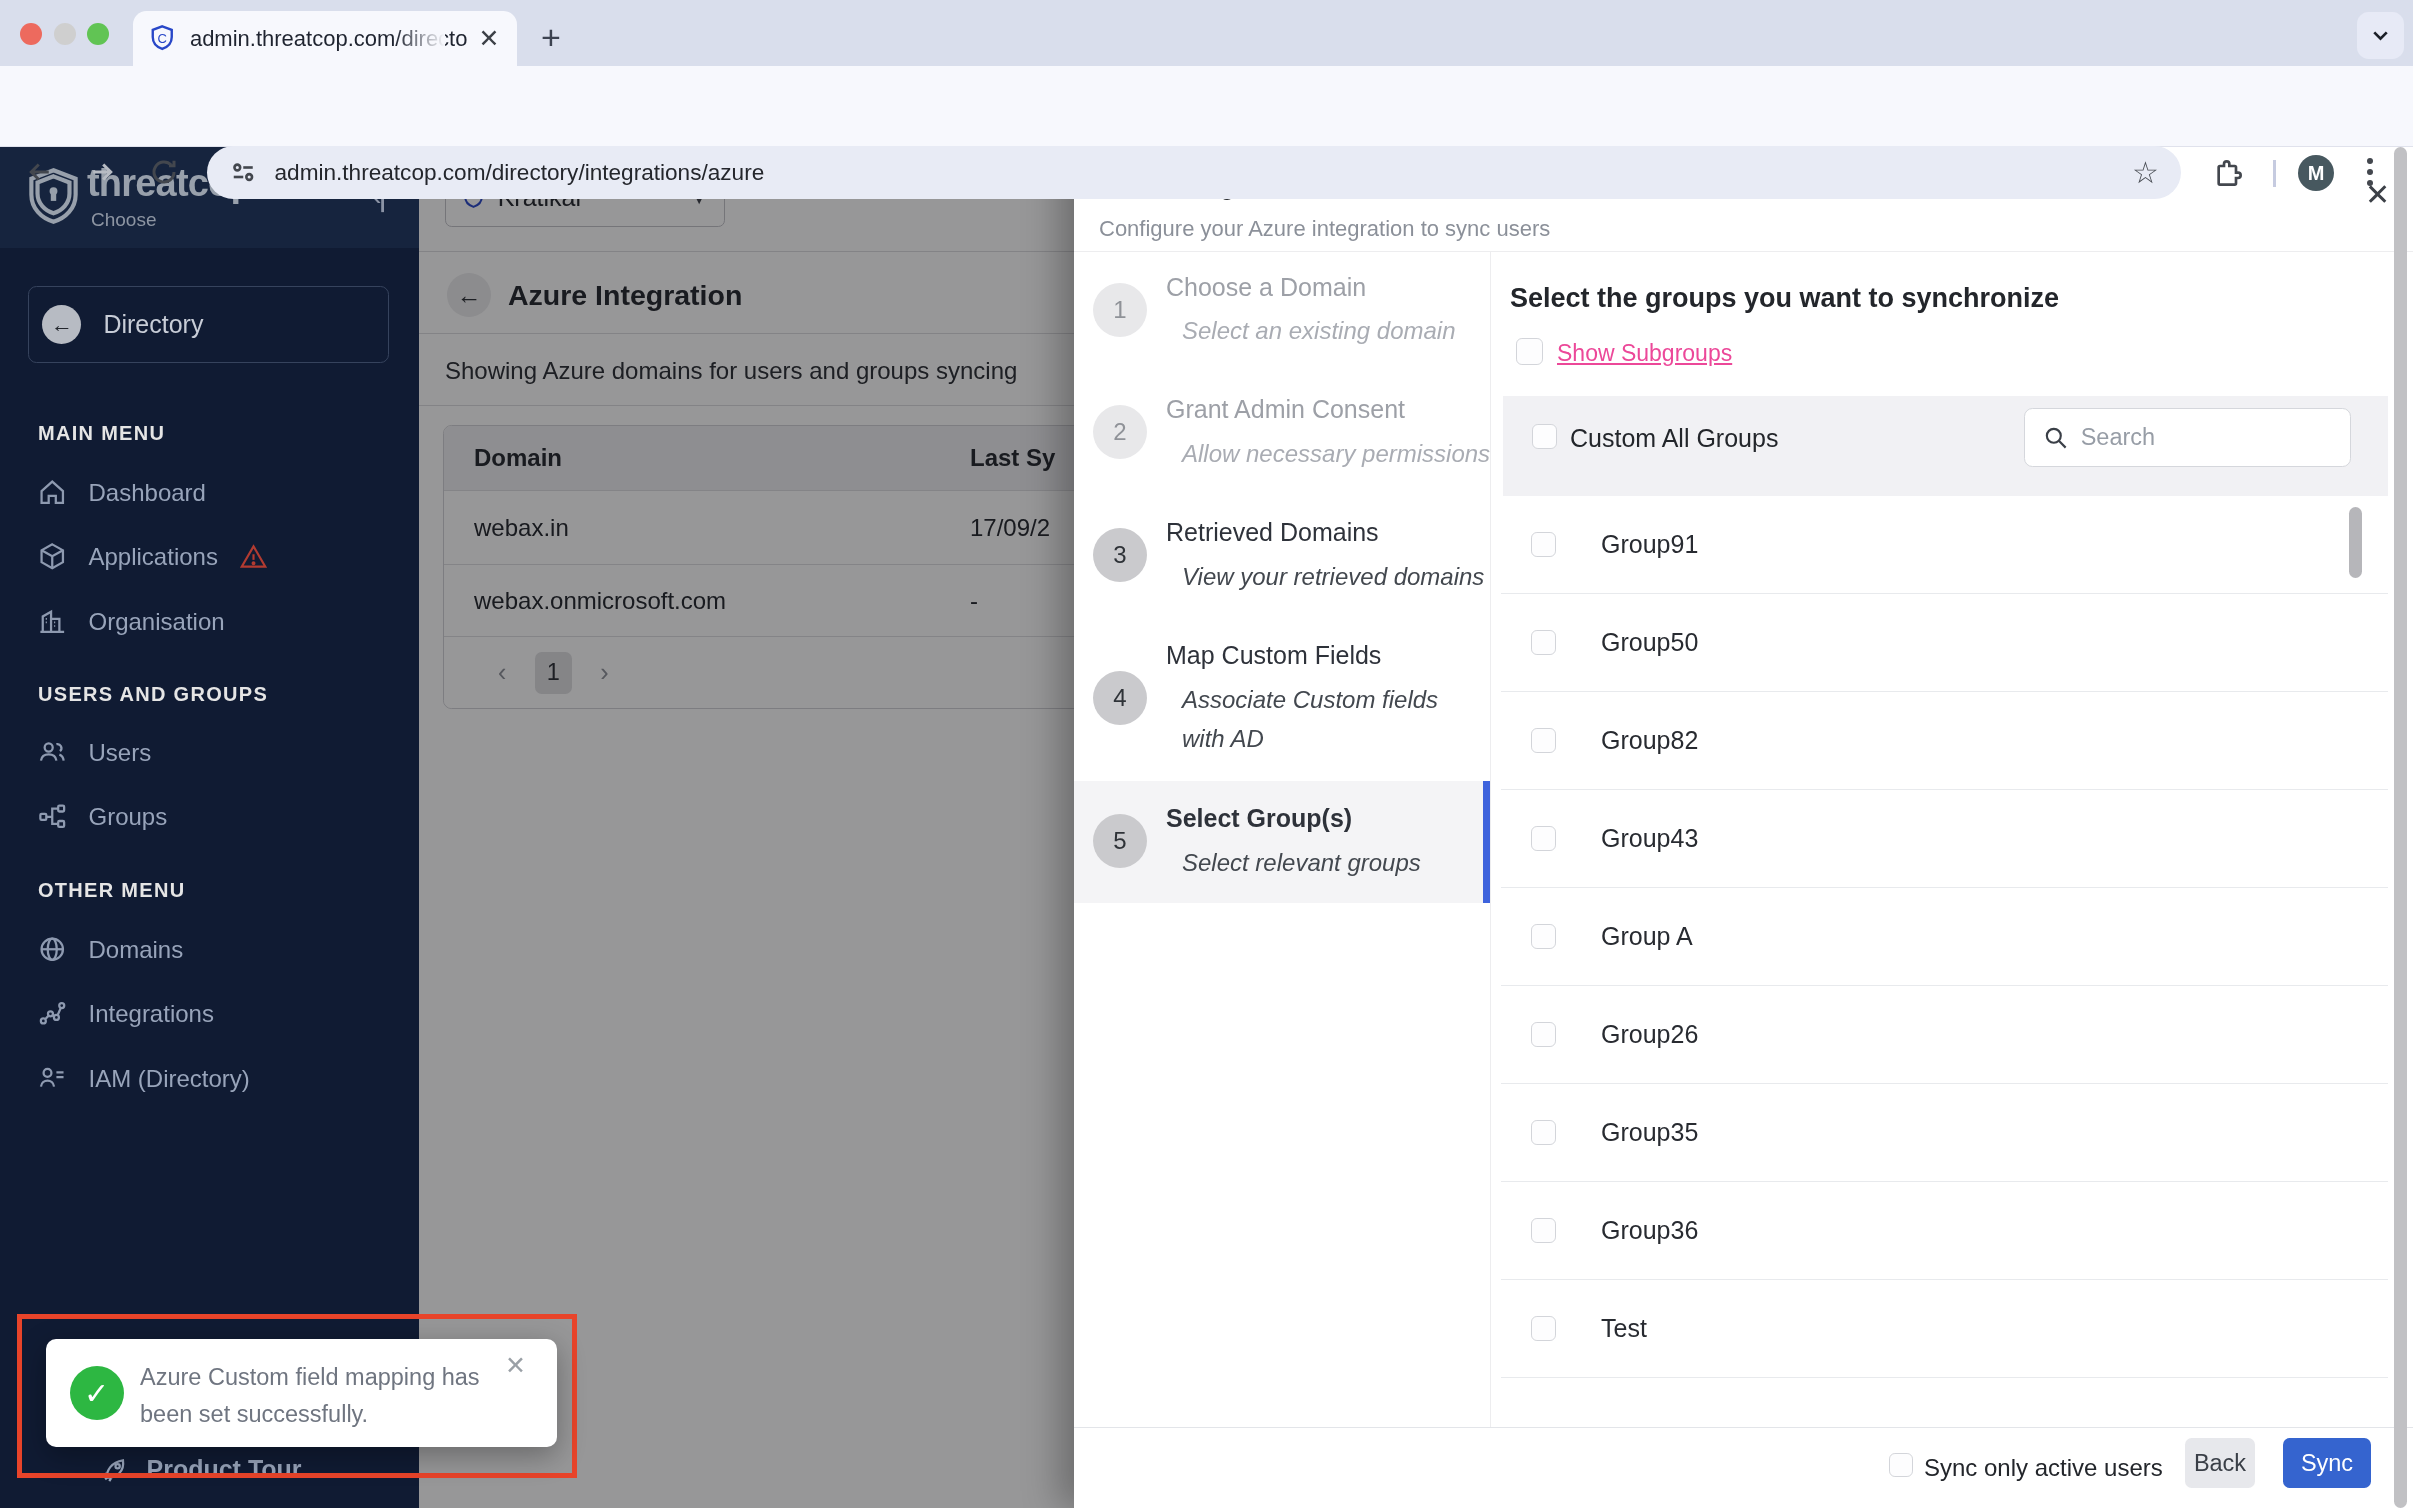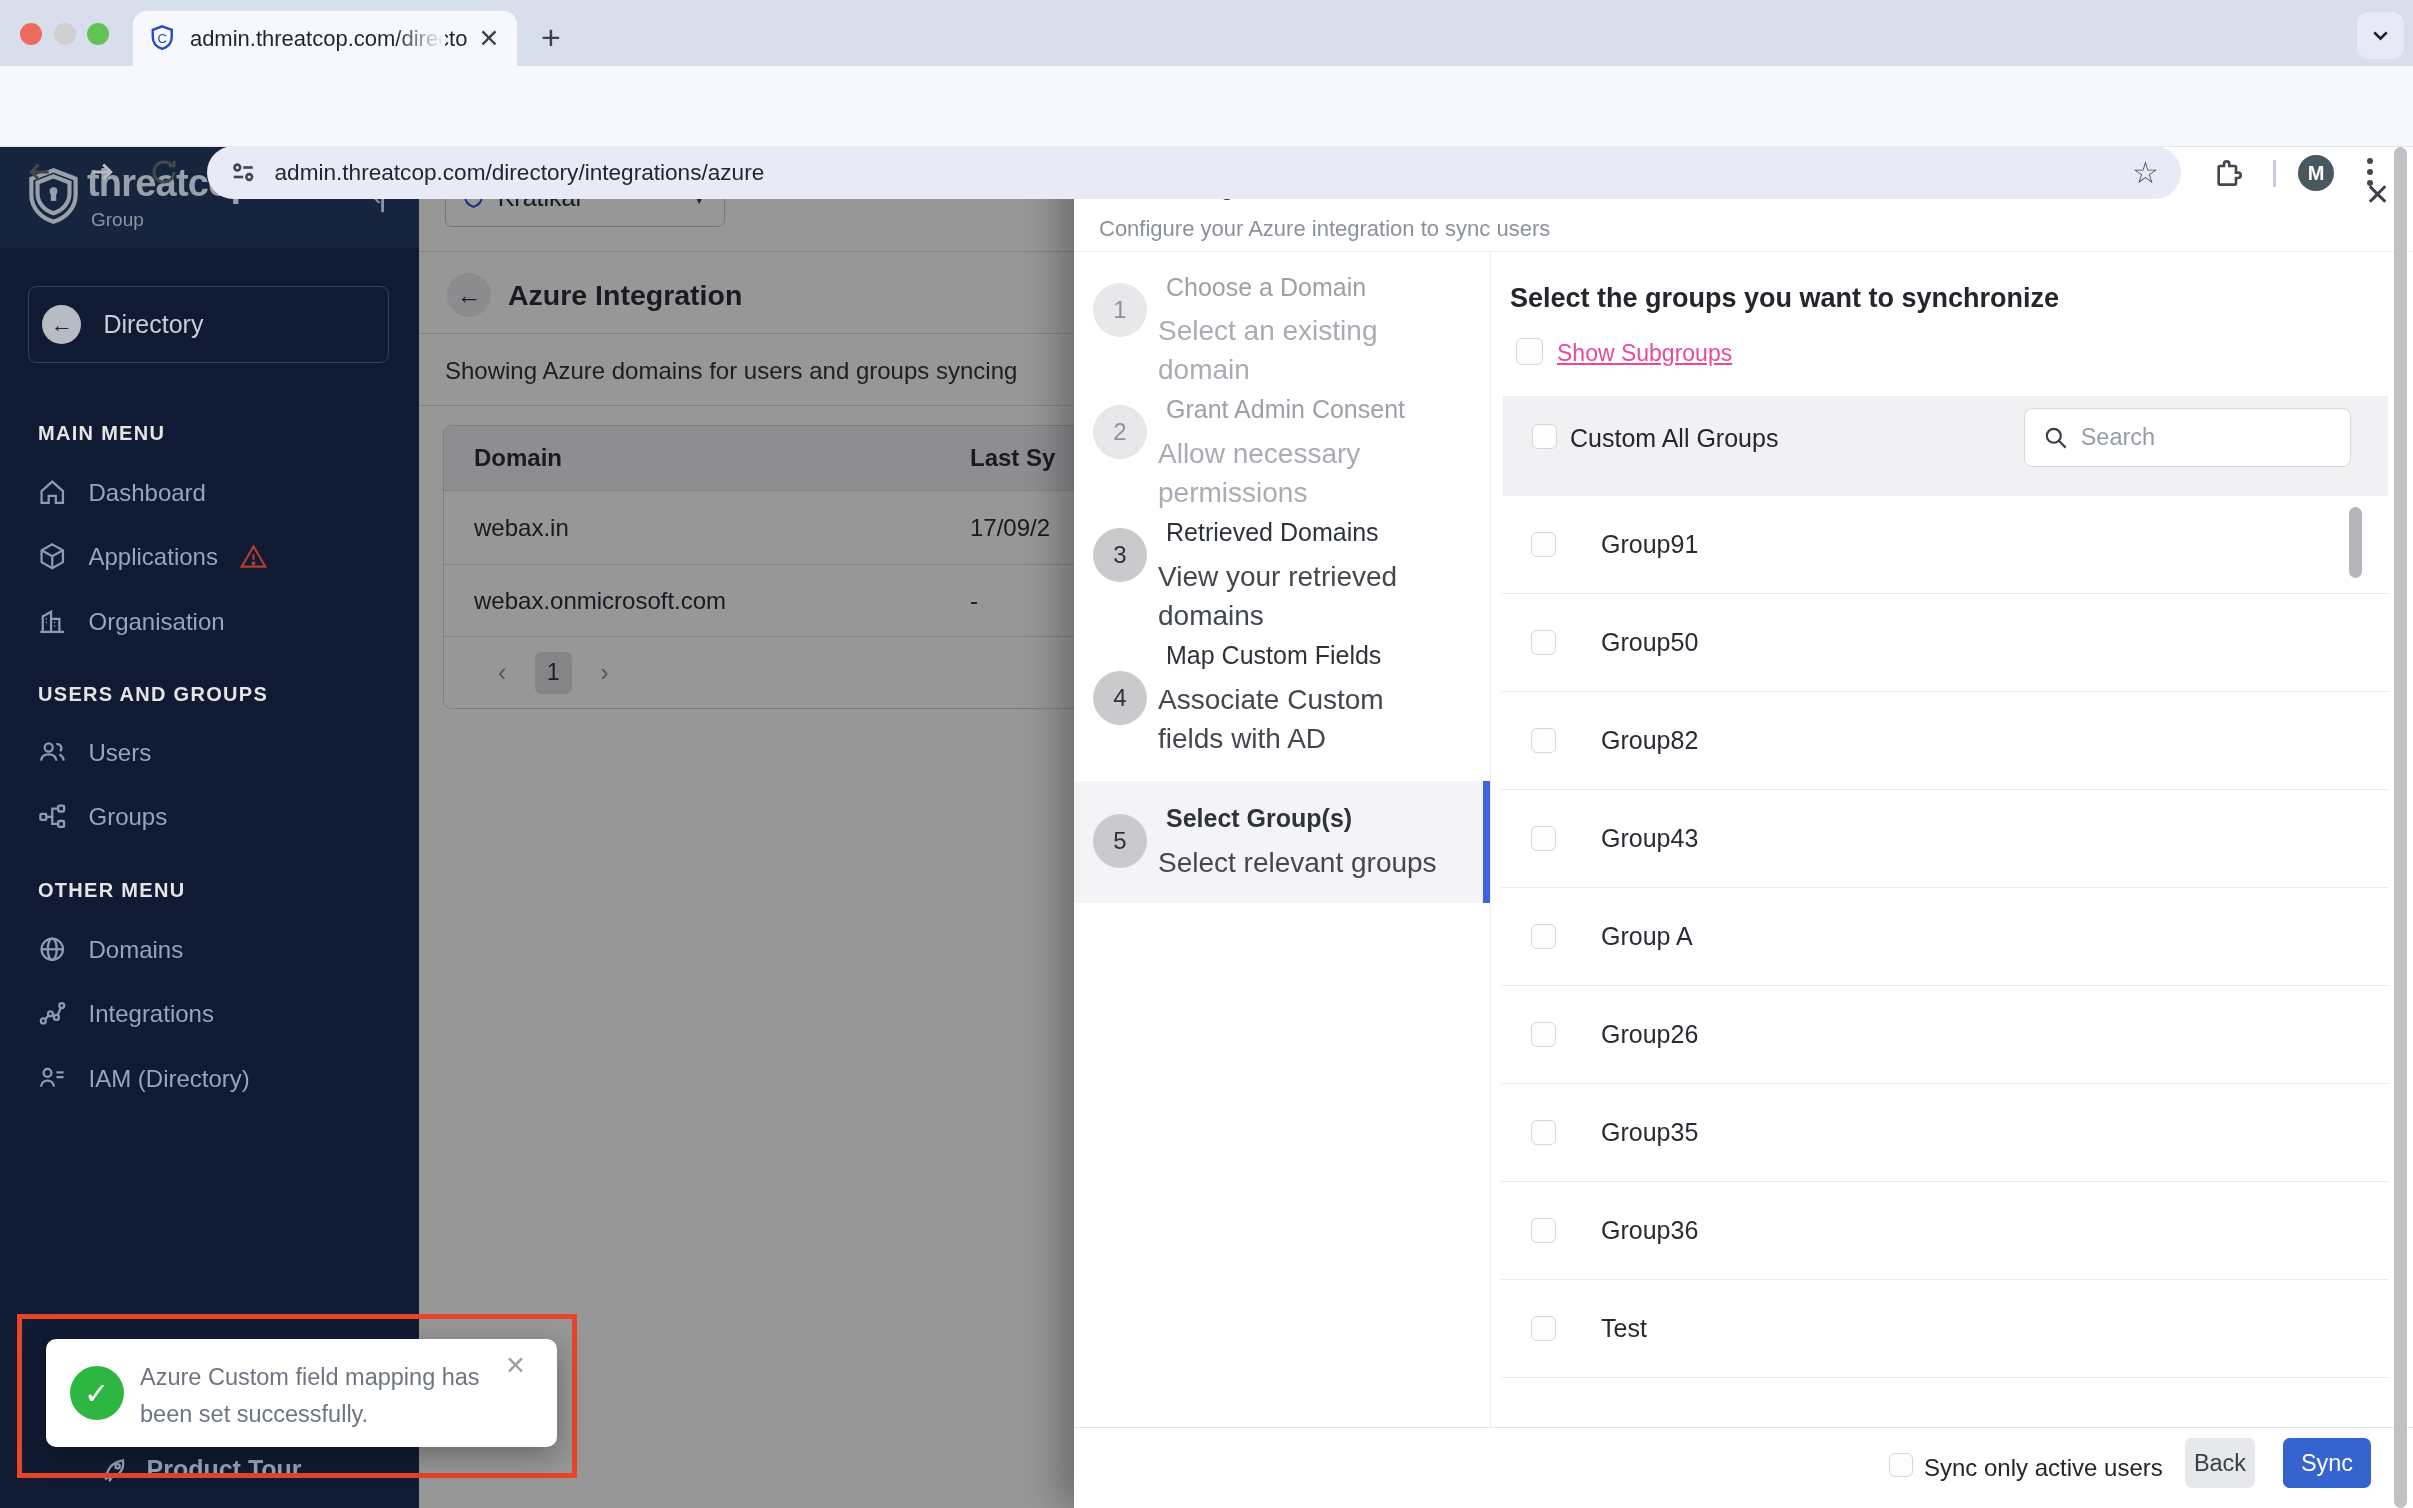--- a/index.html
+++ b/index.html
@@ -78,21 +78,21 @@
   #dw-title { left:25px; top:25px; font-size:25px; font-weight:700; color:#1e2127; }
   #dw-sub { left:25px; top:69px; font-size:22px; color:#8b9099; }
   #dw-close { left:1291px; top:30px; font-size:30px; color:#3c4047; }
   #dw-hr { left:0; top:104px; width:1339px; height:0.8px; background:#ededef; }
   #steps-divider { left:416px; top:104px; width:0.8px; height:1176px; background:#ededef; }
   .step-circle { width:54px; height:54px; border-radius:50%; display:flex; align-items:center;
     justify-content:center; font-size:24px; left:19px; }
   .sc-pending { background:#e8e8ea; color:#8f9298; }
   .sc-done { background:#cacacd; color:#2f3338; }
   .step-title { left:92px; width:310px; font-size:25px; }
-  .step-desc { left:84px; width:310px; font-size:28px; line-height:39px; }
+  .step-desc { left:108px; width:310px; font-size:24px; line-height:39px;font-style:italic; }
   .st-pending { color:#9da0a7; } .sd-pending { color:#a9acb3; }
   .st-done { color:#2e323a; } .sd-done { color:#43484f; }
   #active-row { left:0; top:634px; width:416px; height:122px; background:#f4f4f6; }
   #active-bar { left:409px; top:634px; width:6.7px; height:122px; }
 
   #panel-heading { left:436px; top:136px; font-size:27px; font-weight:600; color:#23262b; }
   .cbx { border:1.7px solid #d3d5da; border-radius:5.9px; background:#fdfdfe; }
   #show-sub-label { left:483px; top:193px; font-size:23px; color:#ec4899;text-decoration:underline; }
   #selall-band { left:429px; top:249px; width:885px; height:100px; background:#f1f1f4; }
   #selall-label { left:496px; top:277px; font-size:25px; color:#23262b; }
@@ -242,21 +242,21 @@
   <div class="abs" id="sb-head" style="background: rgb(22, 36, 62);">
     <span class="abs" style="left:23.5px; top:18.4px">
       <svg width="59" height="62" viewBox="0 0 24 24" fill="none" stroke="#98a0ab" stroke-width="1.7">
         <path d="M12 1.5l9 3.5v6.5c0 5.5-4 9.5-9 11-5-1.5-9-5.5-9-11V5z"></path>
         <path d="M12 4l6.5 2.5V11c0 4-3 7-6.5 8-3.5-1-6.5-4-6.5-8V6.5z"></path>
         <circle cx="12" cy="10" r="1.6" fill="#98a0ab" stroke="none"></circle>
           <path d="M12 11v3" stroke-width="2.2"></path>
       </svg>
     </span>
     <span class="abs sb-brand" style="left:87px; top:15px">threatcop</span>
-    <span class="abs sb-sub" style="left:91px; top:62px">Group</span>
+    <span class="abs sb-sub" style="left:91px; top:62px">Choose</span>
     <span class="abs" style="left:372px; top:32px; color:#8b93a5; font-size:28.5px">‹▏</span>
   </div>
 
   <div class="abs" id="dir-btn">
     <span id="dir-circle">←</span>
     <span id="dir-label">Directory</span>
   </div>
 
   <div class="abs sb-section" style="top:275px">MAIN MENU</div>
   <div class="abs sb-item" style="top:322px">

